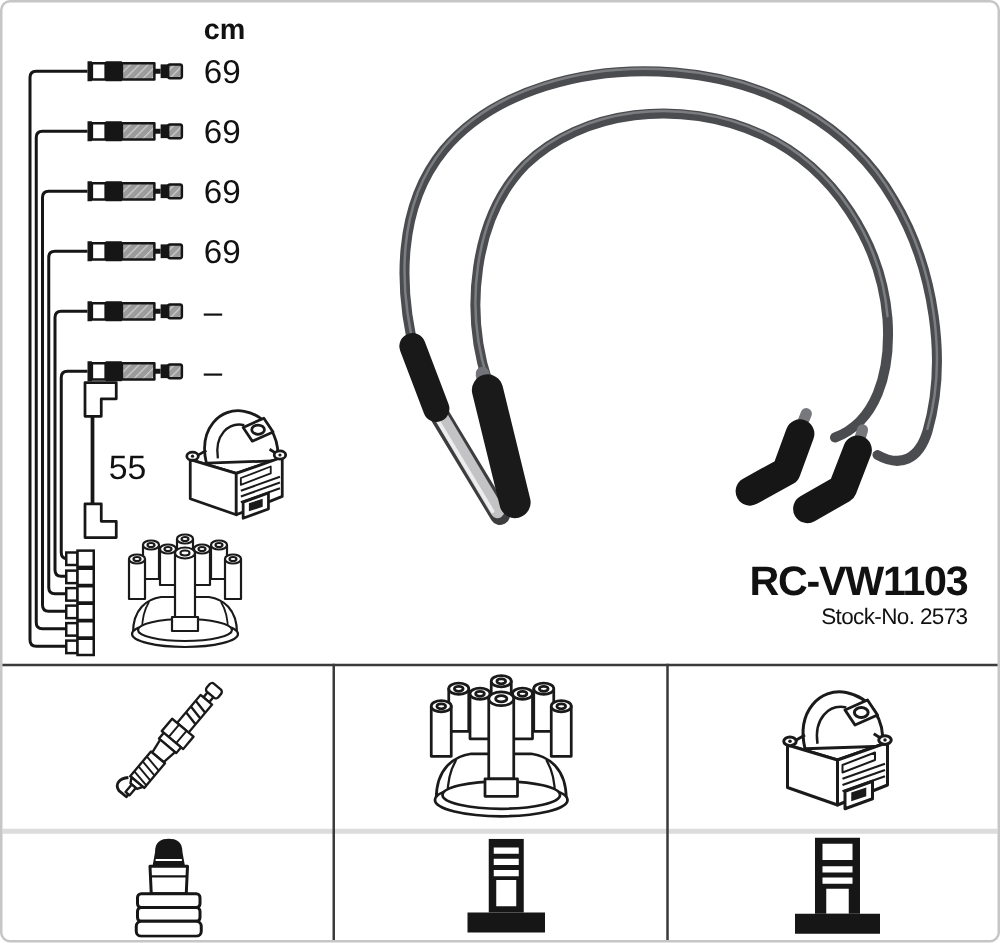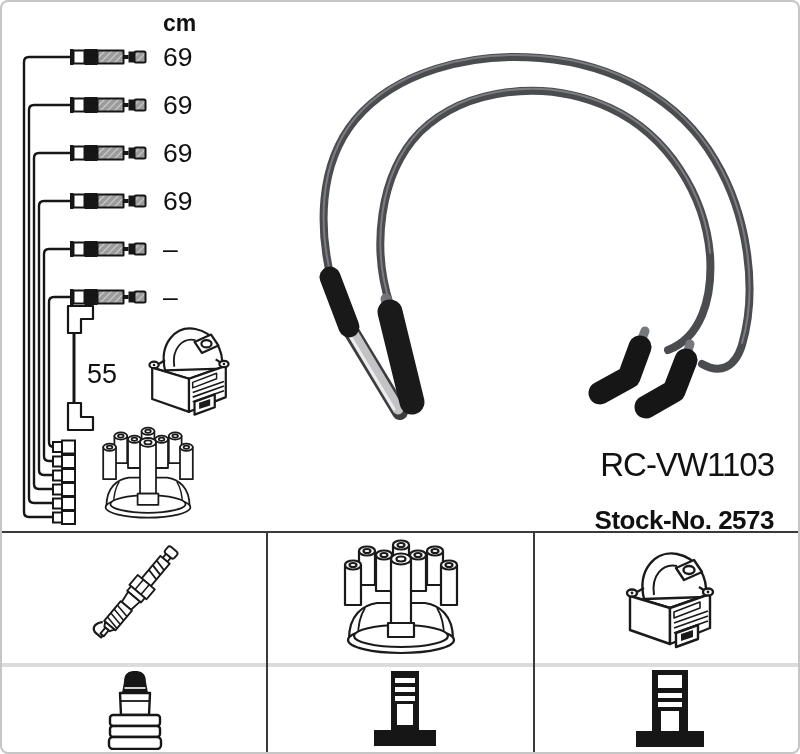--- a/index.html
+++ b/index.html
@@ -1,22 +1,22 @@
 <!DOCTYPE html>
 <html><head>
 <meta charset="utf-8">
 <style>
   html,body{margin:0;padding:0;background:#fff;}
   body{width:800px;height:754px;position:relative;overflow:hidden;
        font-family:"Liberation Sans", sans-serif;color:#111;}
   .frame{position:absolute;inset:0;border:2px solid #c6c6c6;border-radius:8px;pointer-events:none;z-index:50;}
   #top-svg{position:absolute;left:0;top:0;}
   .partnum{position:absolute;right:26px;top:448px;text-align:right;z-index:5;}
-  .pn1{font-weight:normal;font-size:33px;line-height:1.04;letter-spacing:-1px;}
-  .pn2{font-weight:bold;font-size:26px;line-height:1.25;letter-spacing:-0.5px;margin-top:22px;}
+  .pn1{font-weight:bold;font-size:33px;line-height:1.04;letter-spacing:-1px;}
+  .pn2{font-weight:normal;font-size:18px;line-height:1.25;letter-spacing:-0.5px;}
   
   .tline{position:absolute;left:0;width:800px;height:2px;background:#3a3a3a;top:531px;}
   .hline{position:absolute;left:2px;right:2px;height:4px;background:#dcdcdc;top:663px;}
   .vline{position:absolute;top:531px;bottom:2px;width:2px;background:#3a3a3a;}
   .v1{left:266px;} .v2{left:533px;}
   .cellicon{position:absolute;}
 </style>
 </head>
 <body>
 

